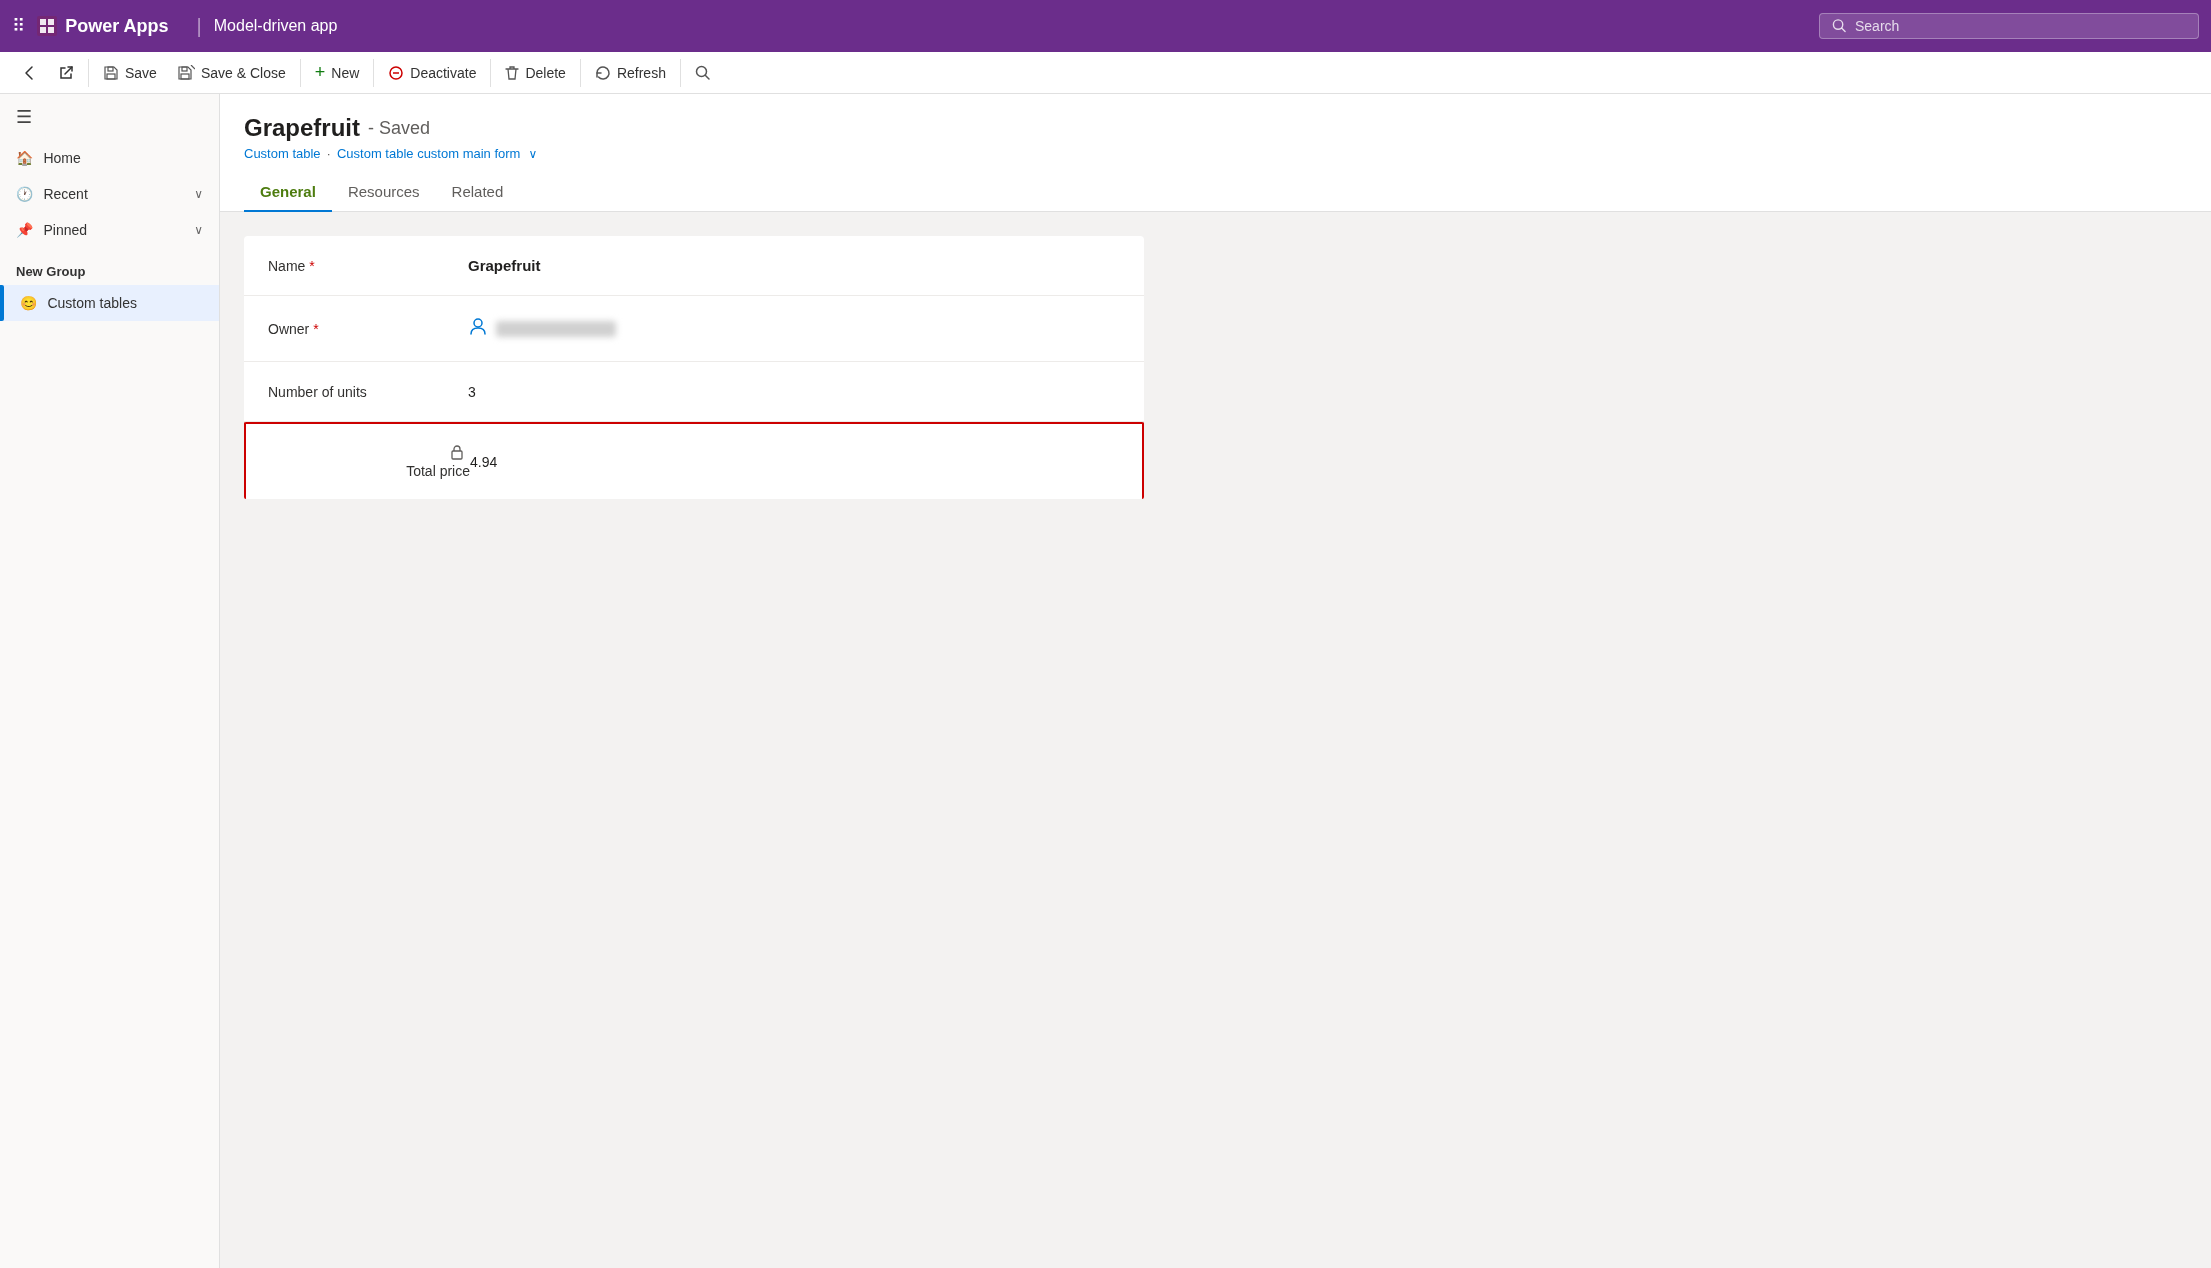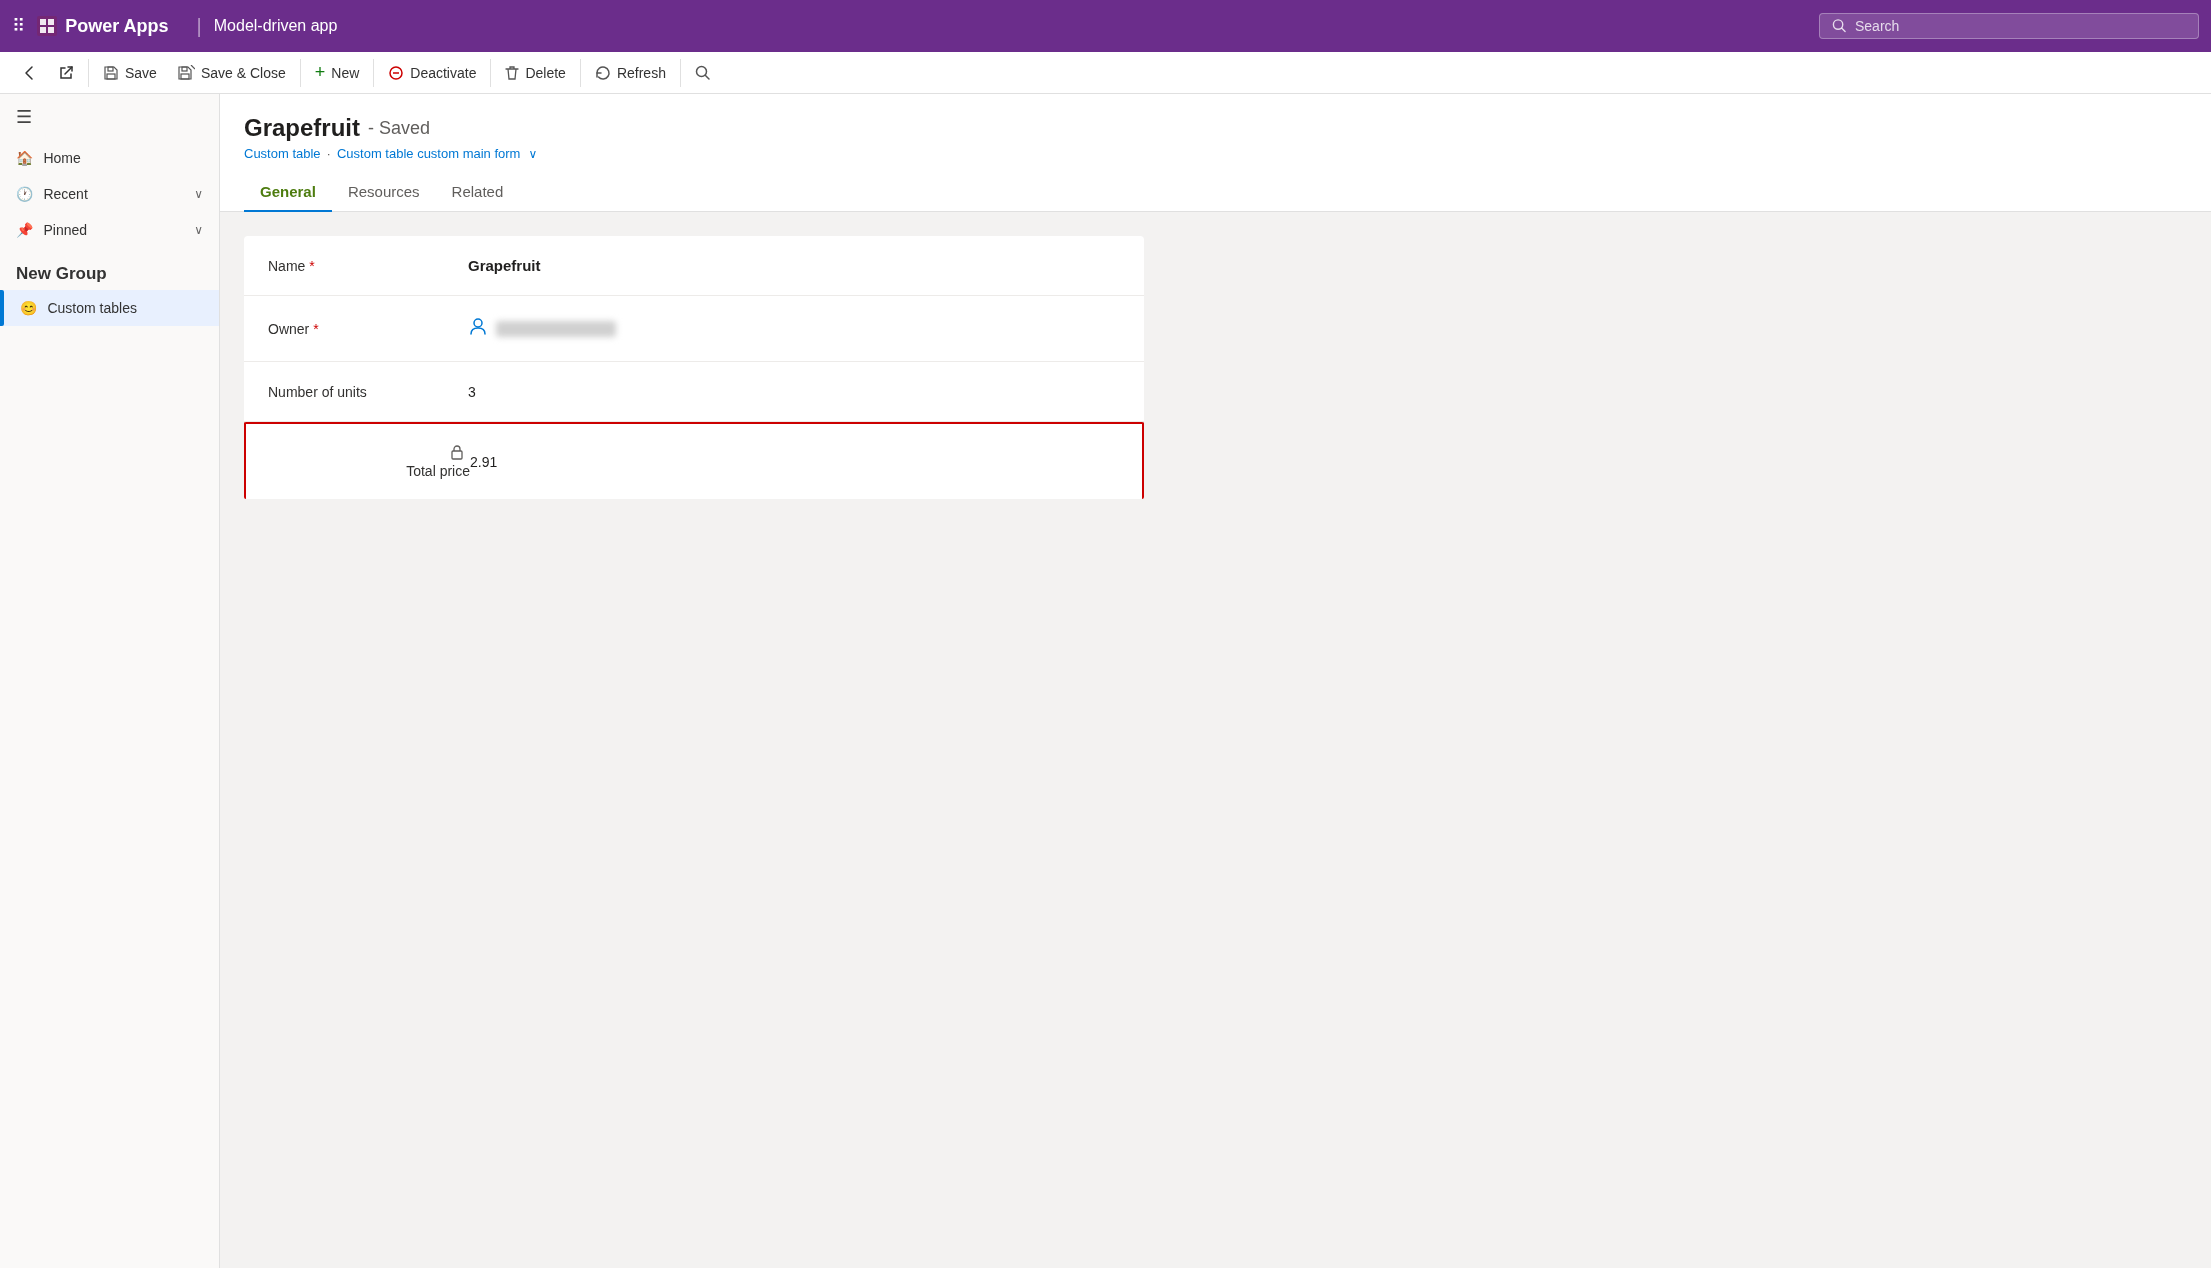--- a/index.html
+++ b/index.html
@@ -118,21 +118,21 @@
       align-items: center;
       gap: 10px;
       padding: 10px 16px;
       cursor: pointer;
       font-size: 14px;
       color: #333;
       border-radius: 0;
     }
     .sidebar-section-label {
       padding: 16px 16px 6px 16px;
-      font-size: 17px;
+      font-size: 13px;
       font-weight: 600;
       color: #333;
     }
     .sidebar-item-with-indicator {
       display: flex;
       align-items: center;
       gap: 0;
       padding: 0;
       position: relative;
     }
@@ -484,19 +484,19 @@
             <div class="form-label-with-icon">
               <span class="lock-icon">
                 <svg width="14" height="16" viewBox="0 0 14 16" fill="none">
                   <rect x="2" y="7" width="10" height="8" rx="1" stroke="#605e5c" stroke-width="1.3"></rect>
                   <path d="M4 7V5a3 3 0 0 1 6 0v2" stroke="#605e5c" stroke-width="1.3" fill="none"></path>
                 </svg>
               </span>
               <span>Total price</span>
             </div>
           </div>
-          <div class="form-value">2.91</div>
+          <div class="form-value">4.94</div>
         </div>
 
       </div>
     </div>
   </div>
 </div>
 
 </body></html>

